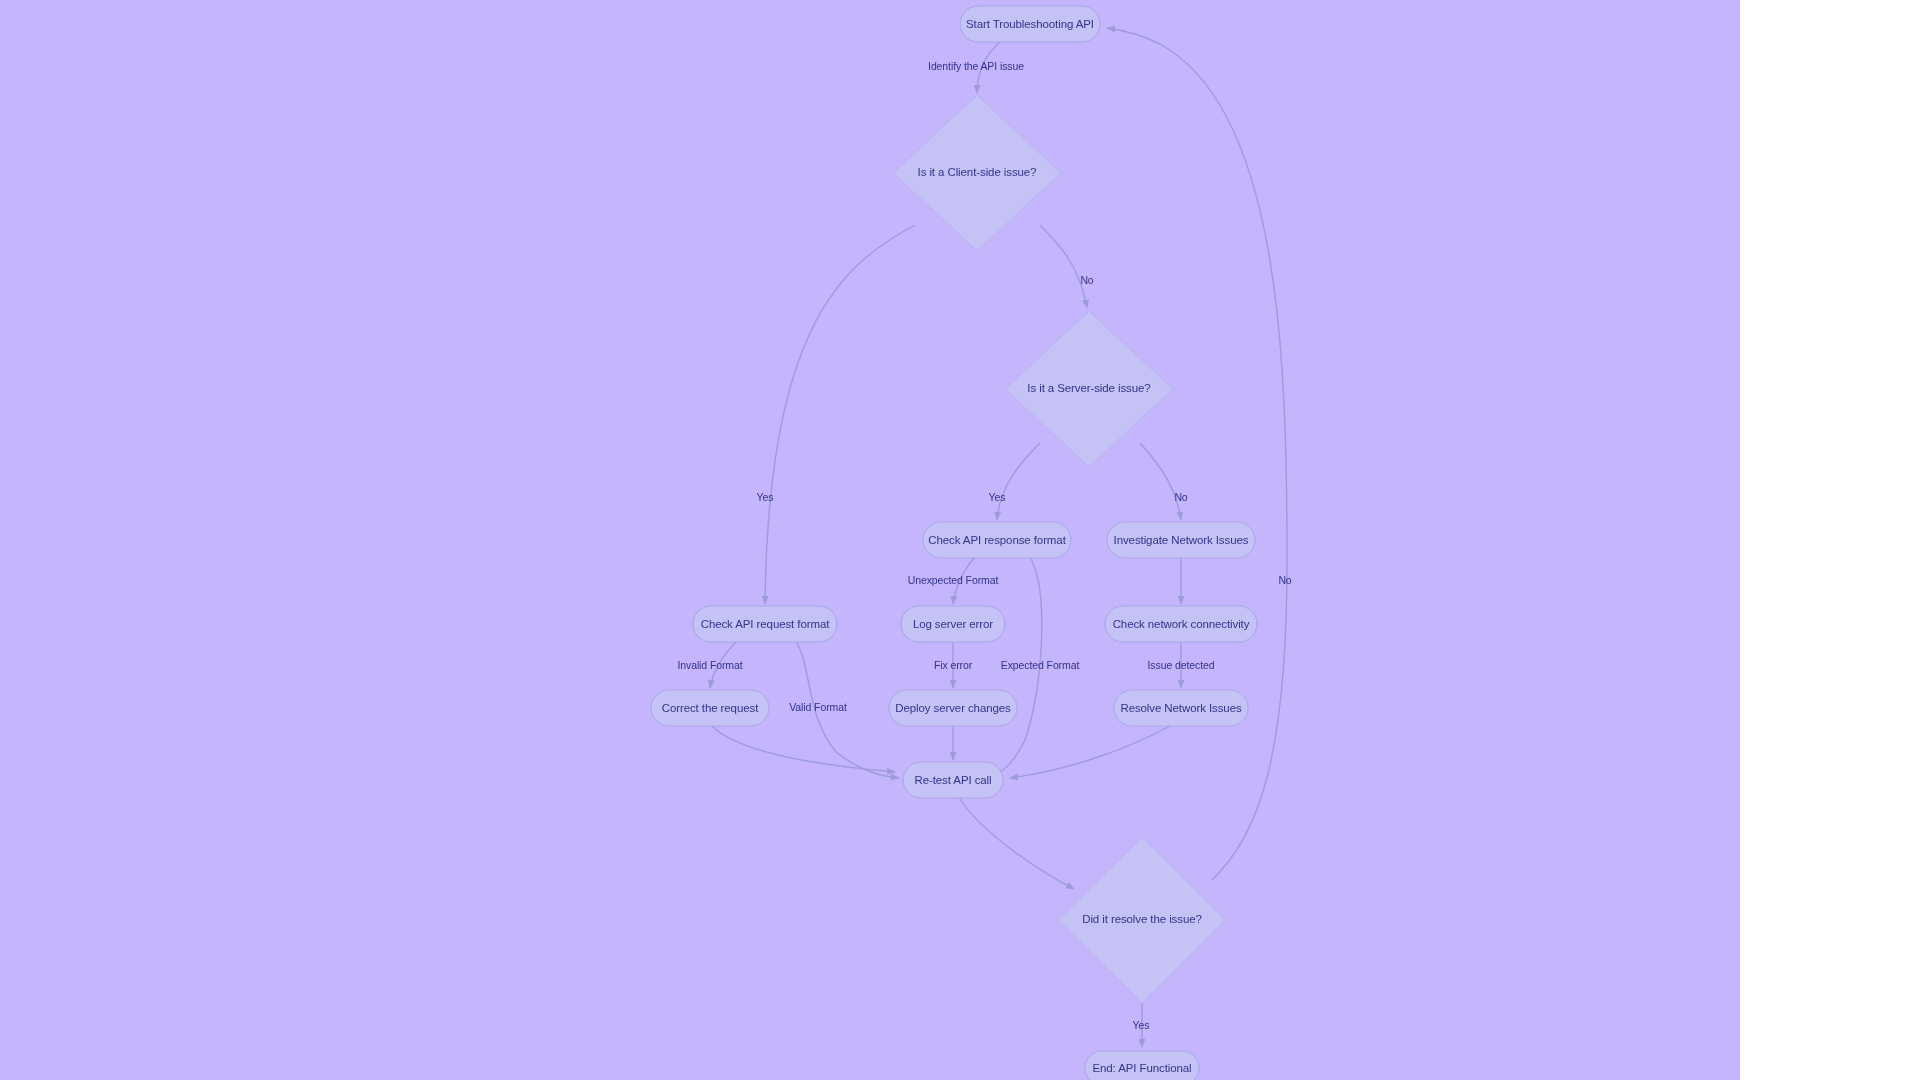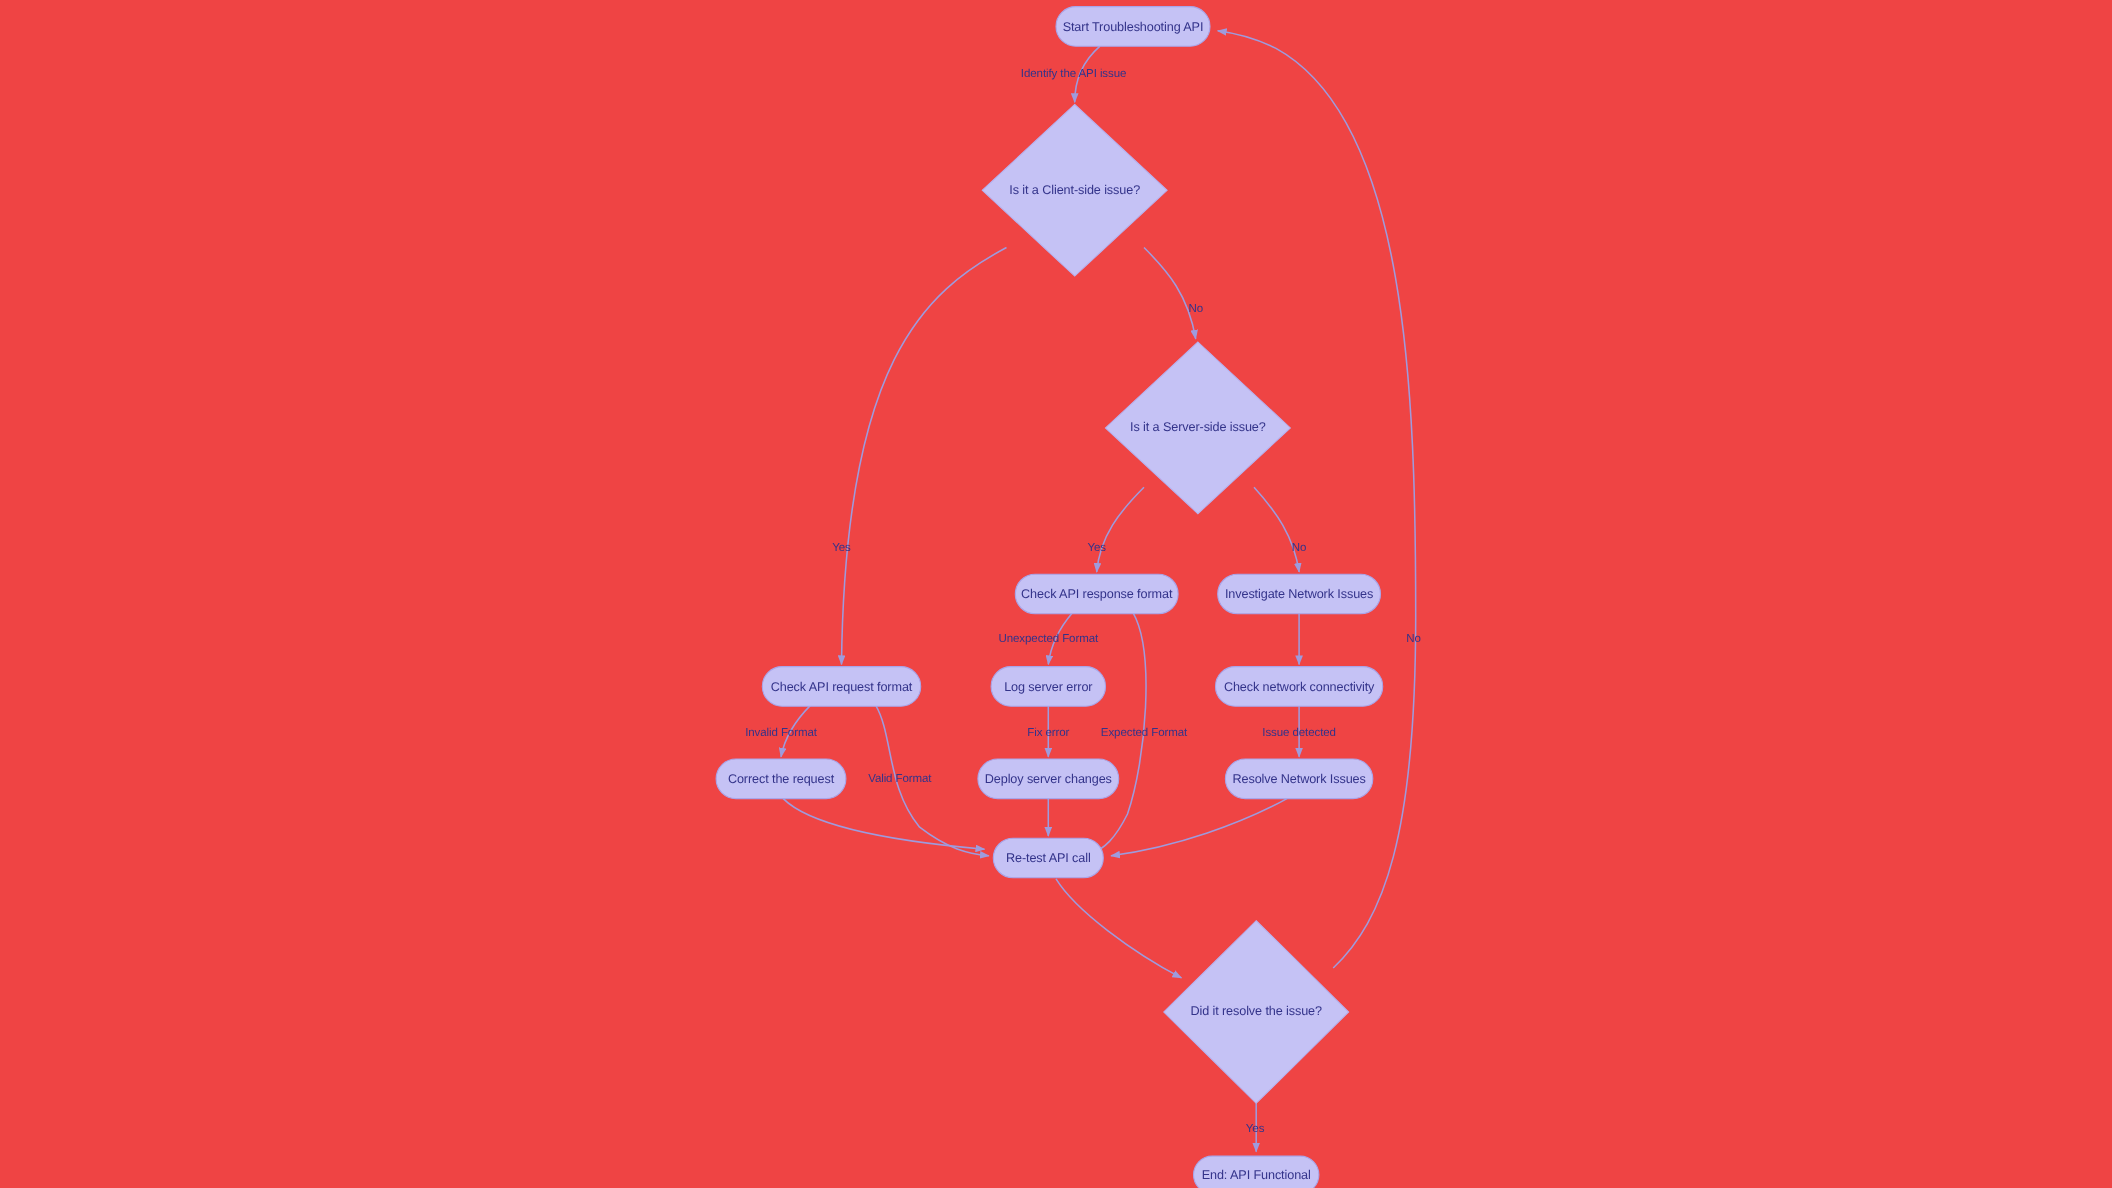--- a/index.html
+++ b/index.html
@@ -7,23 +7,23 @@
     margin: 0;
     padding: 0;
     background: #ffffff;
     width: 1920px;
     height: 1080px;
     overflow: hidden;
     font-family: "Liberation Sans", "DejaVu Sans", sans-serif;
   }
   #flow-root {
     position: relative;
-    width: 1920px;
+    width: 1740px;
     height: 1080px;
-    background: #ef4444;
+    background: #c4b5fd;
   }
   svg#flow-svg {
     position: absolute;
     top: 0;
     left: 0;
     width: 1920px;
     height: 1080px;
     display: block;
   }
   .edge-path {

